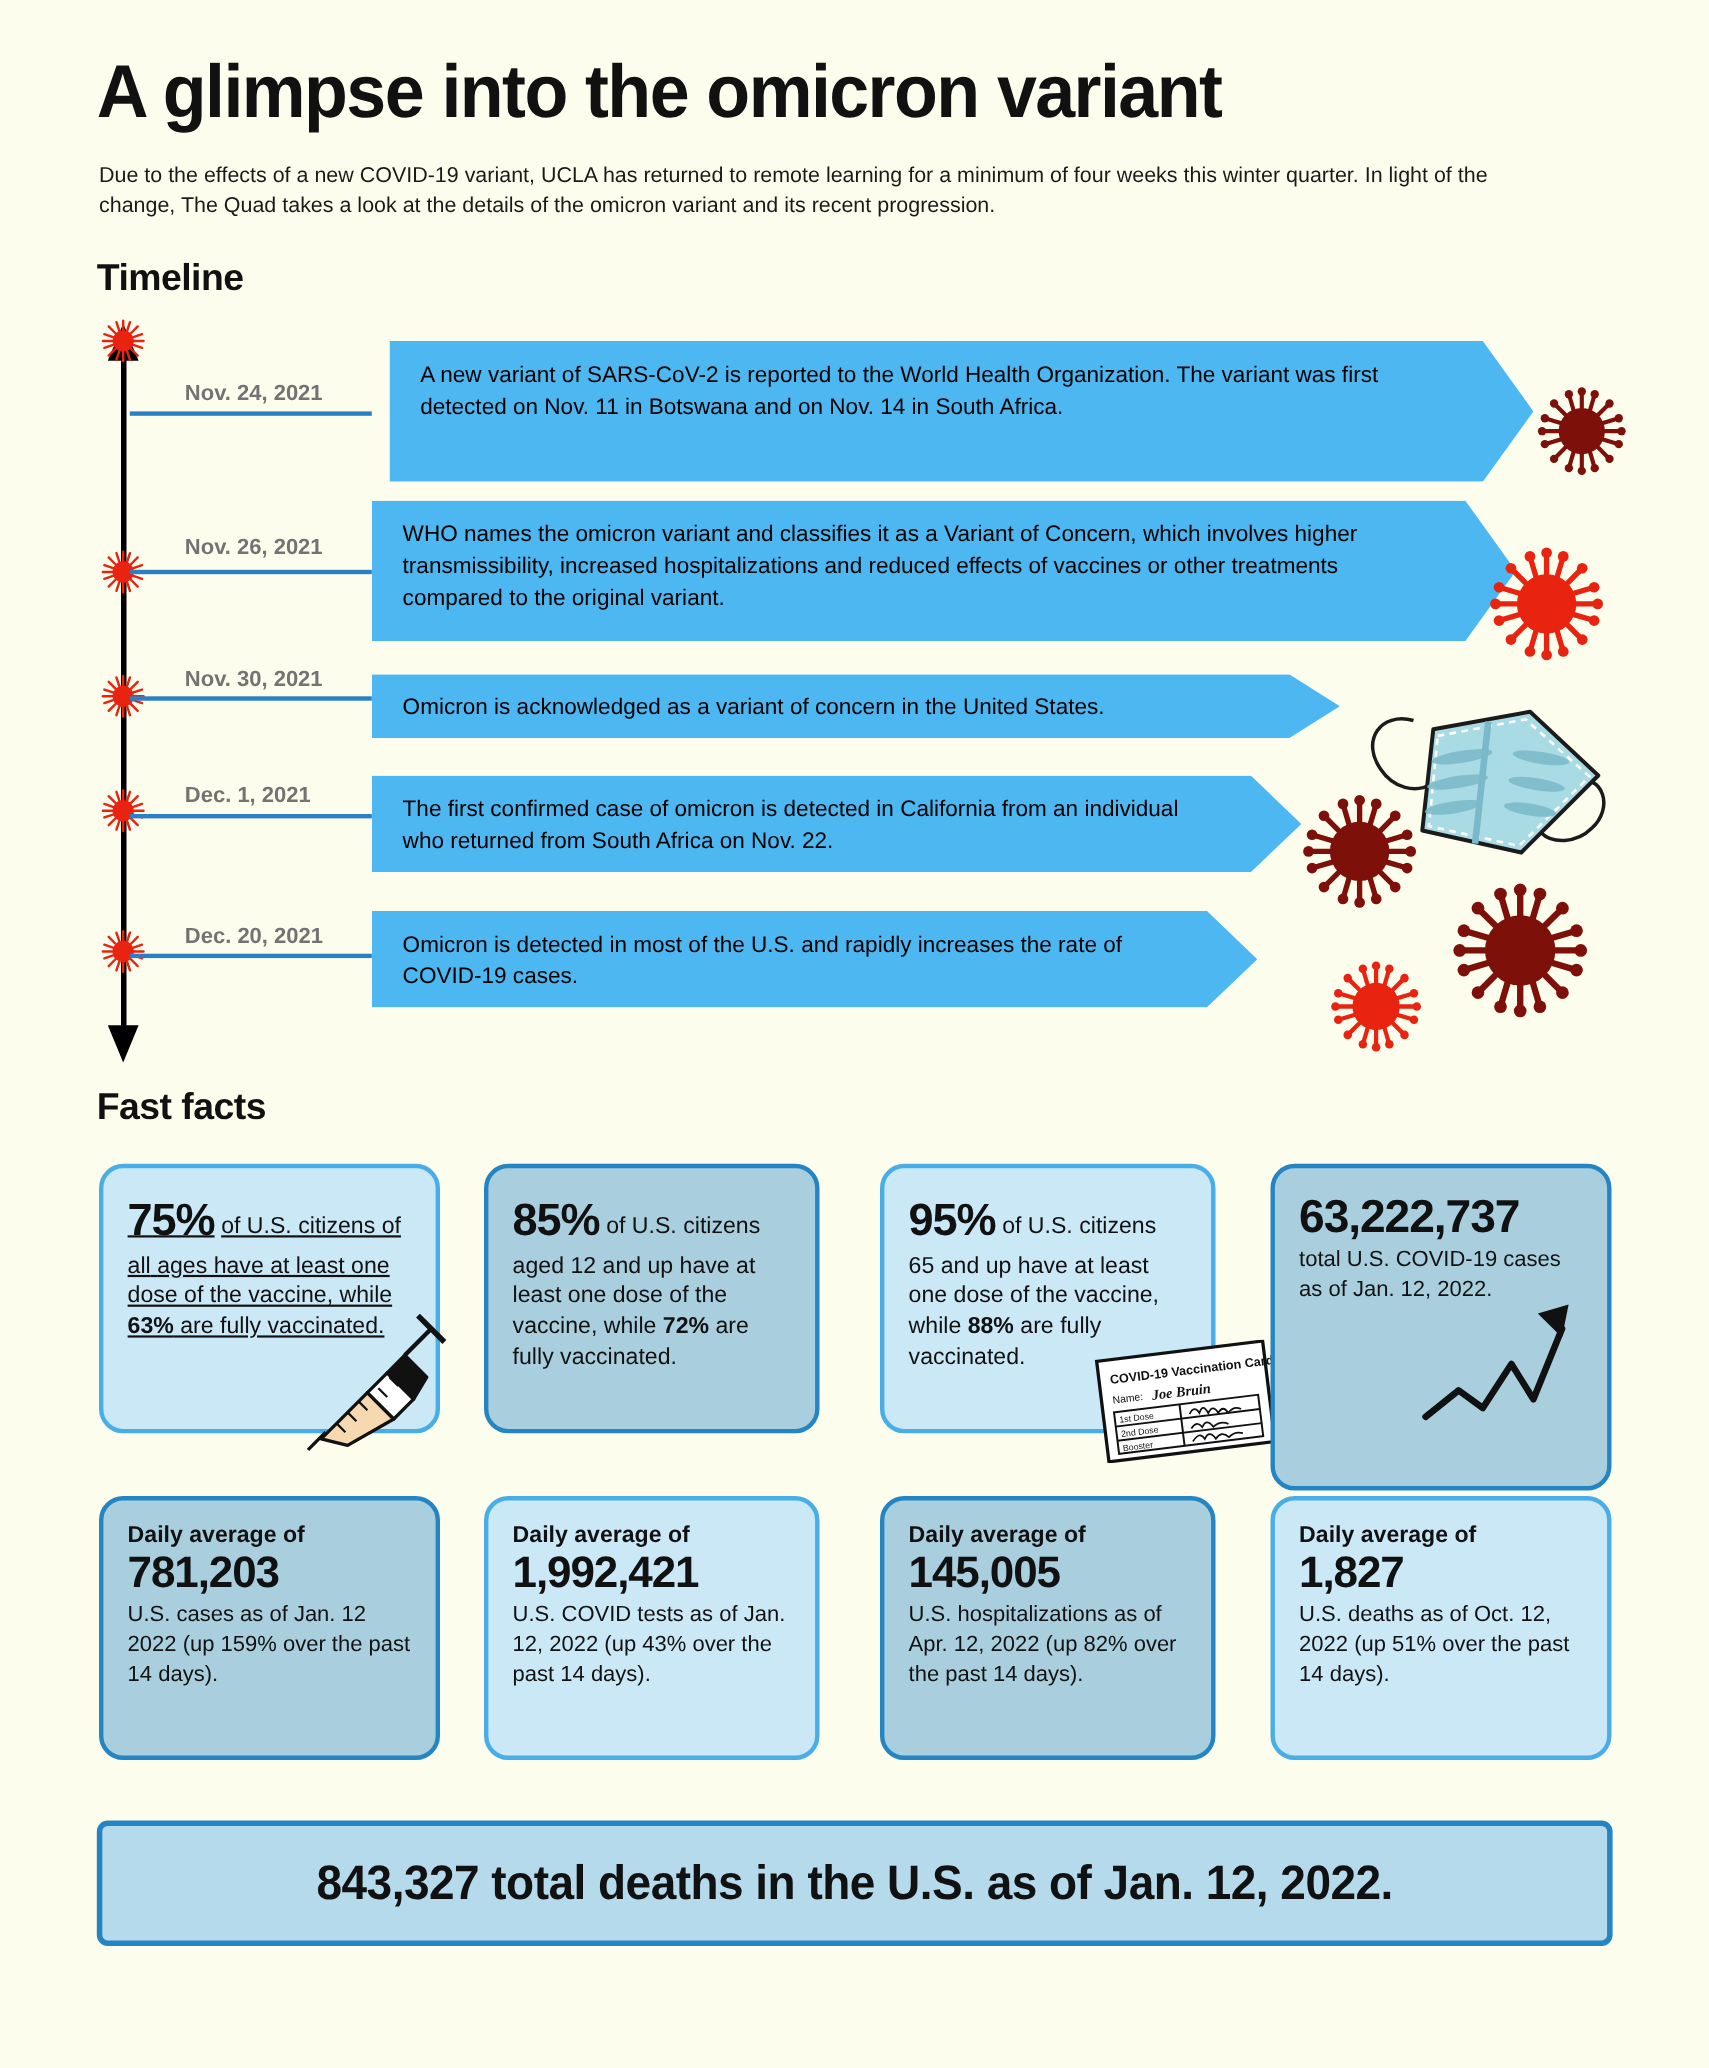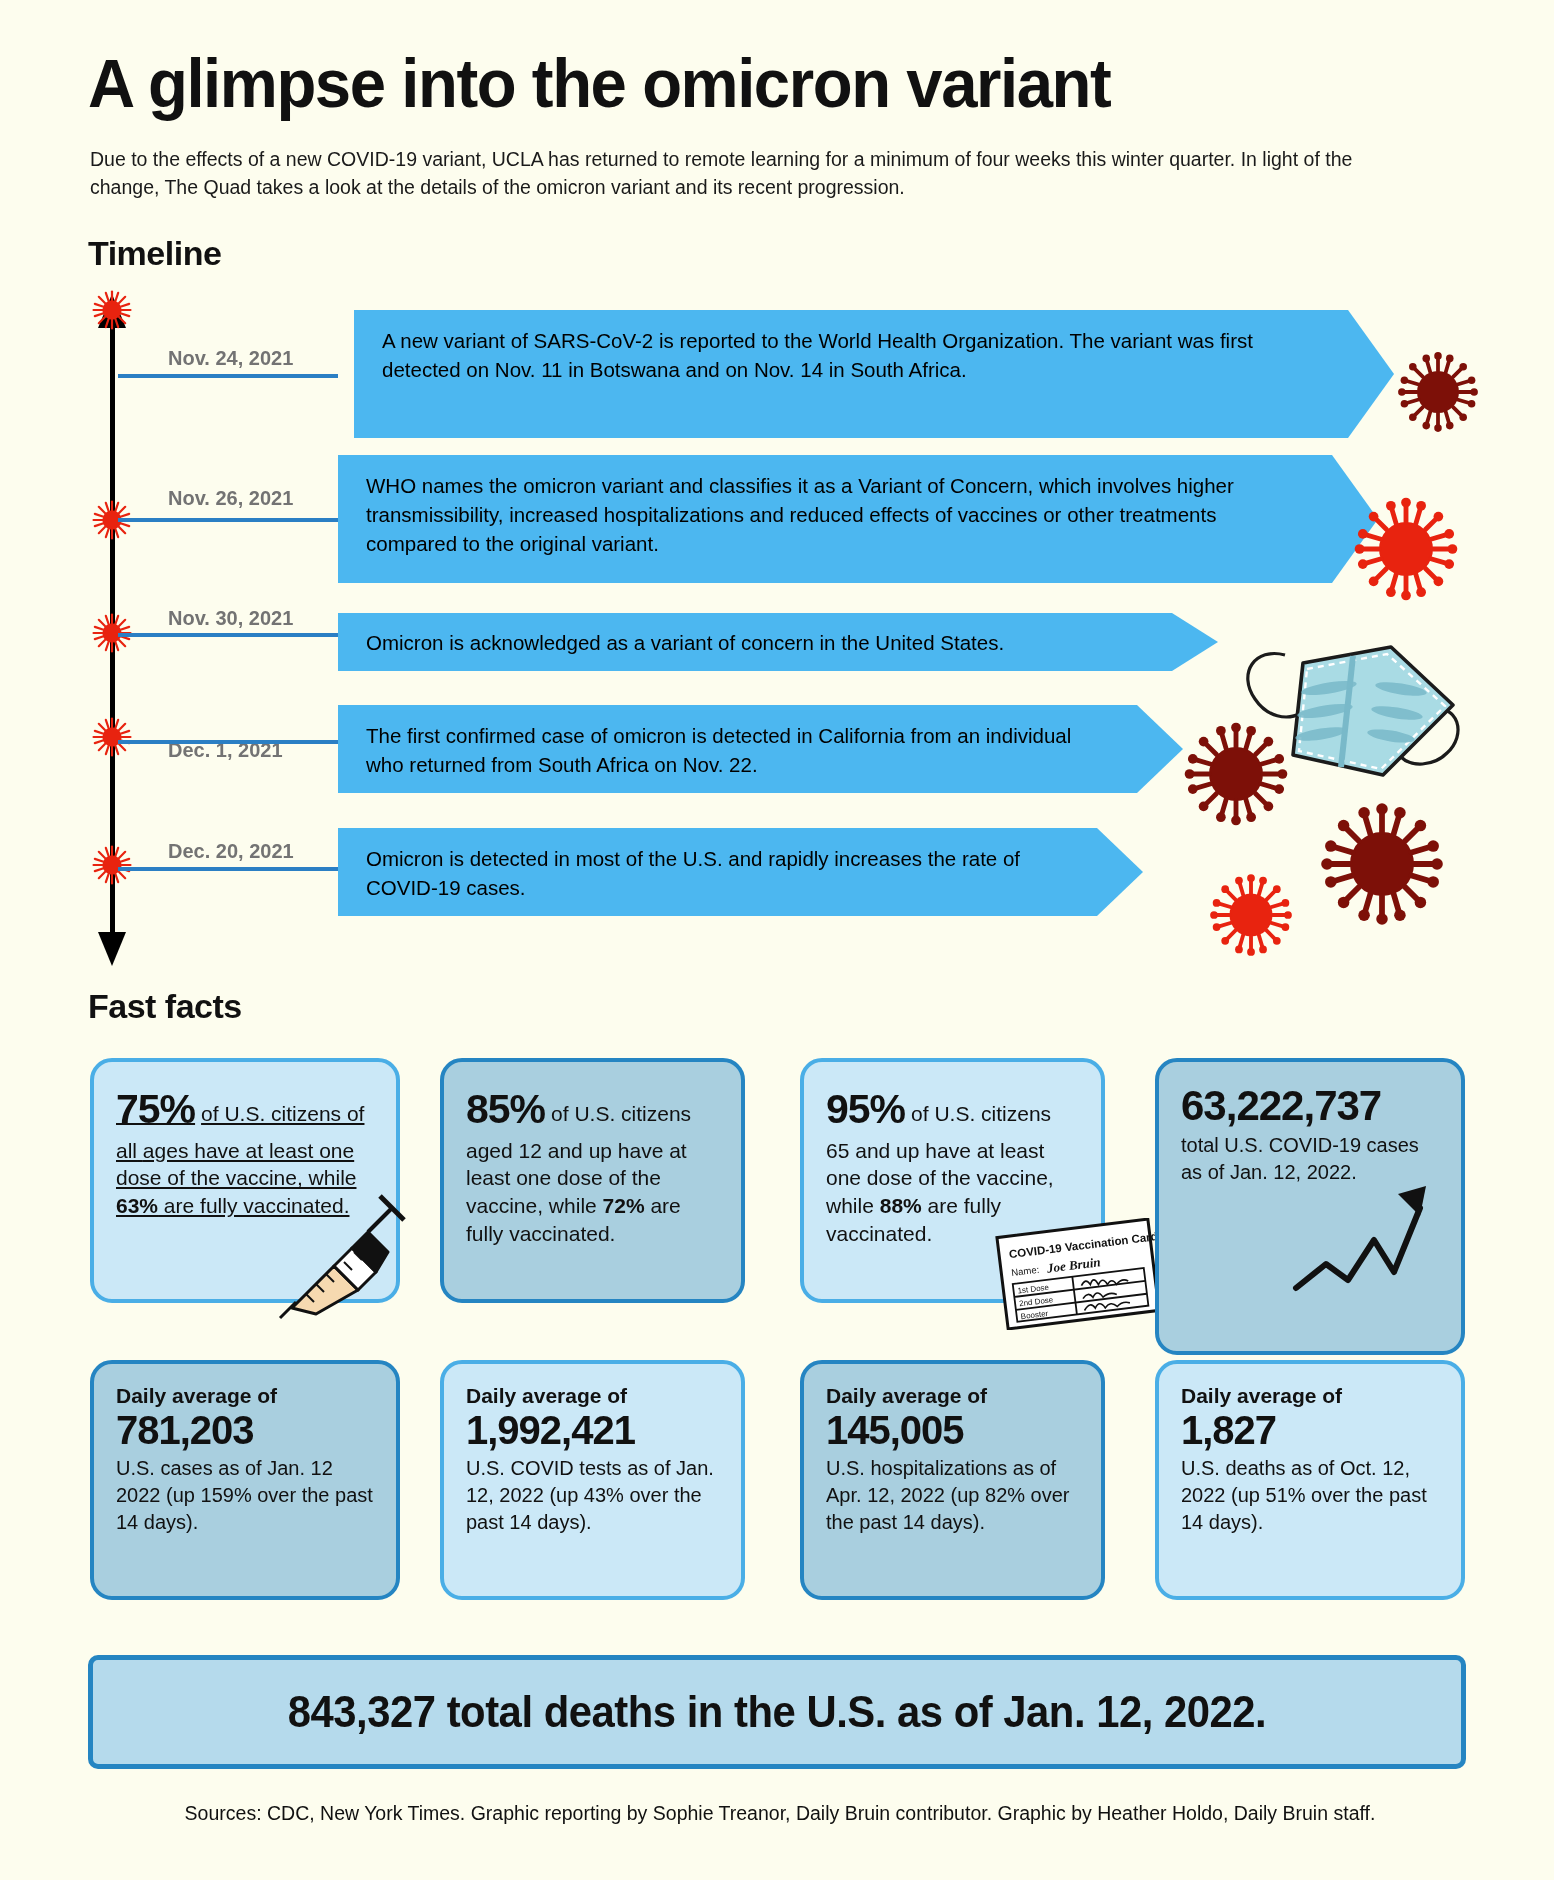--- a/index.html
+++ b/index.html
@@ -230,21 +230,21 @@
           <line x1="58" y1="71" x2="64" y2="89"></line>
         <line x1="29" y1="42" x2="11" y2="36"></line>
           <line x1="71" y1="58" x2="89" y2="64"></line>
         <line x1="58" y1="29" x2="64" y2="11"></line>
           <line x1="42" y1="71" x2="36" y2="89"></line>
         <line x1="29" y1="58" x2="11" y2="64"></line>
           <line x1="71" y1="42" x2="89" y2="36"></line>
       </g>
     </g>
   </svg>
-  <div class="tl-date" style="left:168px; top:739px;text-align:right;">Dec. 1, 2021</div>
+  <div class="tl-date" style="left:168px; top:712px;text-align:right;">Dec. 1, 2021</div>
   <div class="tl-connector" style="left:118px; top:740px; width:220px;"></div>
   <div class="banner notch" style="left:338px; top:705px; width:845px; height:88px;">The first confirmed case of omicron is detected in California from an individual who returned from South Africa on Nov. 22.</div>
 
   <svg class="virus-sm" style="left:90px; top:843px;" viewBox="0 0 100 100">
     <g fill="#e8230f">
       <circle cx="50" cy="50" r="22"></circle>
       <g stroke="#e8230f" stroke-width="5" stroke-linecap="round">
         <line x1="50" y1="28" x2="50" y2="8"></line>
           <line x1="50" y1="72" x2="50" y2="92"></line>
         <line x1="28" y1="50" x2="8" y2="50"></line>
@@ -591,15 +591,14 @@
   <div class="card light" style="left:1155px; top:1360px; width:310px; height:240px;">
     <span class="card-kicker">Daily average of</span>
     <span class="bignum">1,827</span>
     <span class="card-sub">U.S. deaths as of Oct. 12, 2022 (up 51% over the past 14 days).</span>
   </div>
 
   <div class="total-banner">
     <span>843,327 total deaths in the U.S. as of Jan. 12, 2022.</span>
   </div>
 
-  <div class="sources">Sources: CDC, New York Times. Graphic reporting by Sophie Treanor, Daily Bruin contributor. Graphic by Heather Holdo, Daily Bruin staff.</div>
 
 </div>
 
 </body></html>

